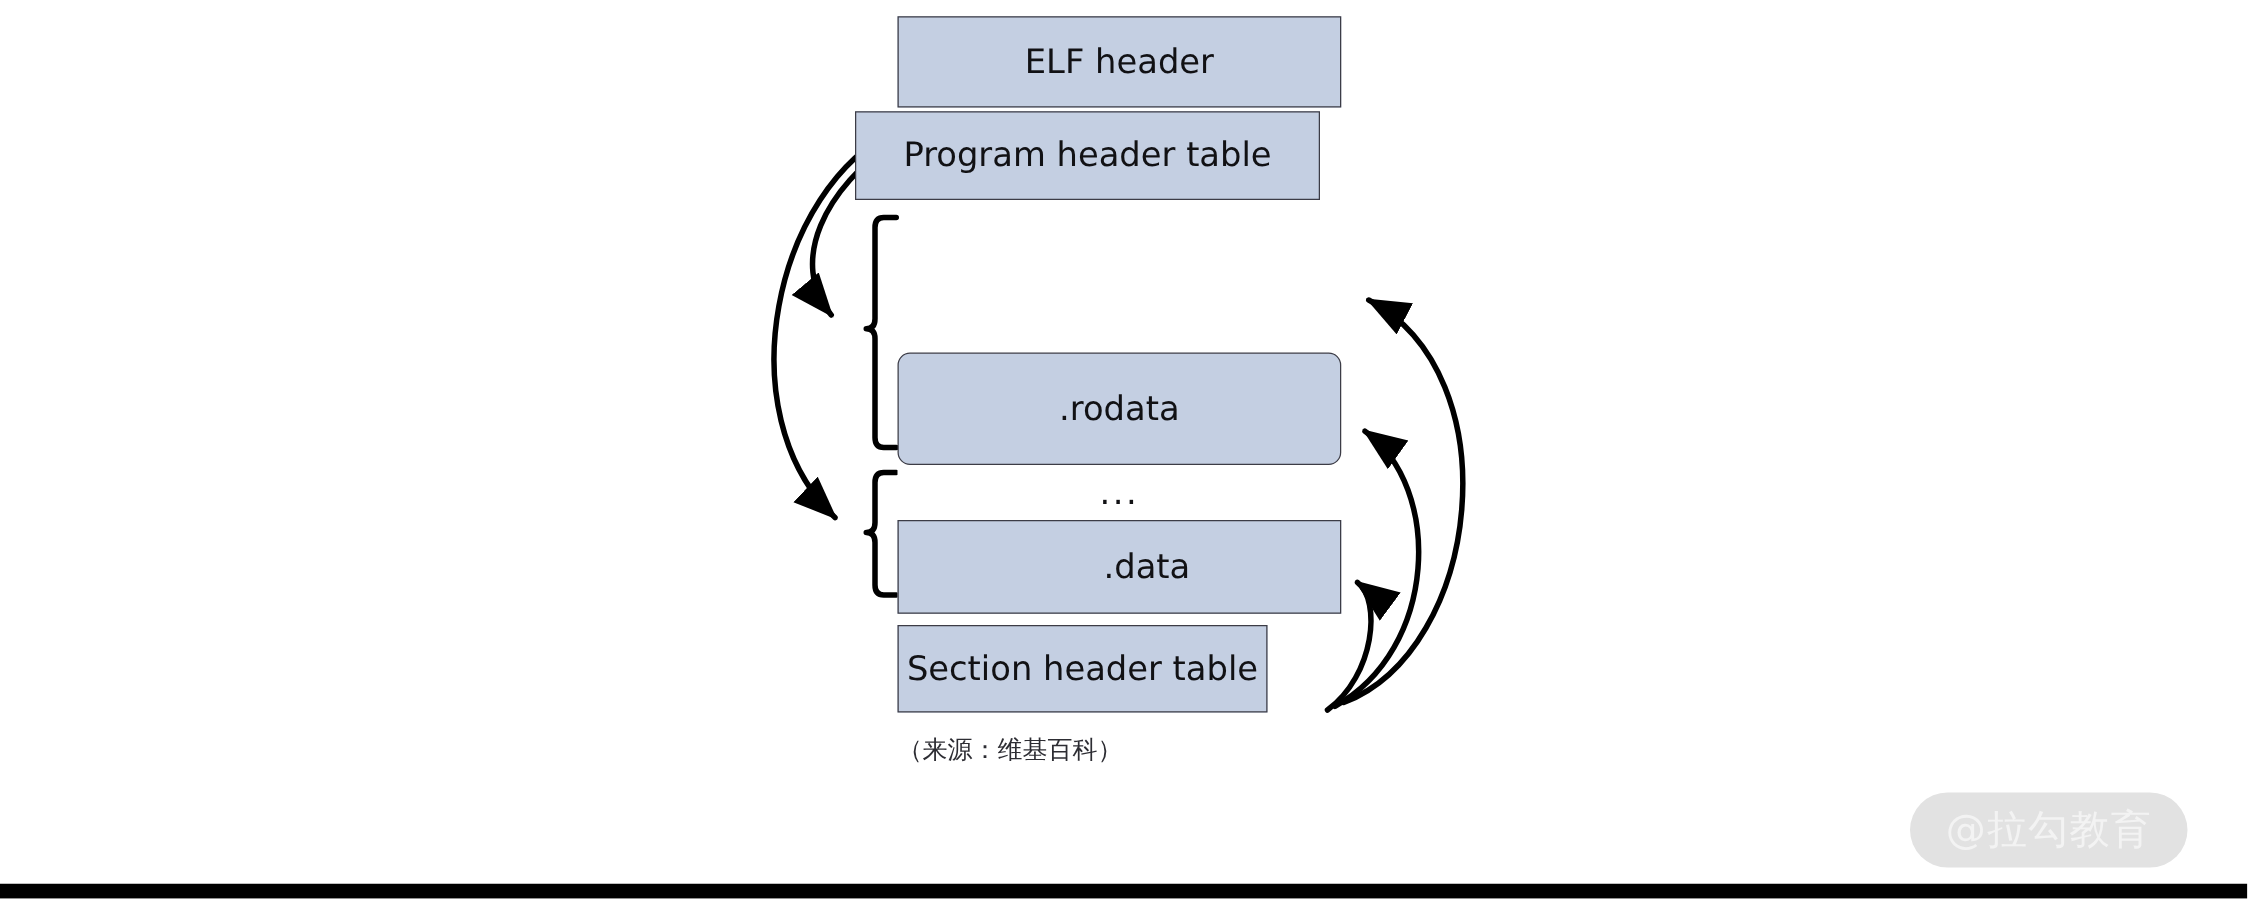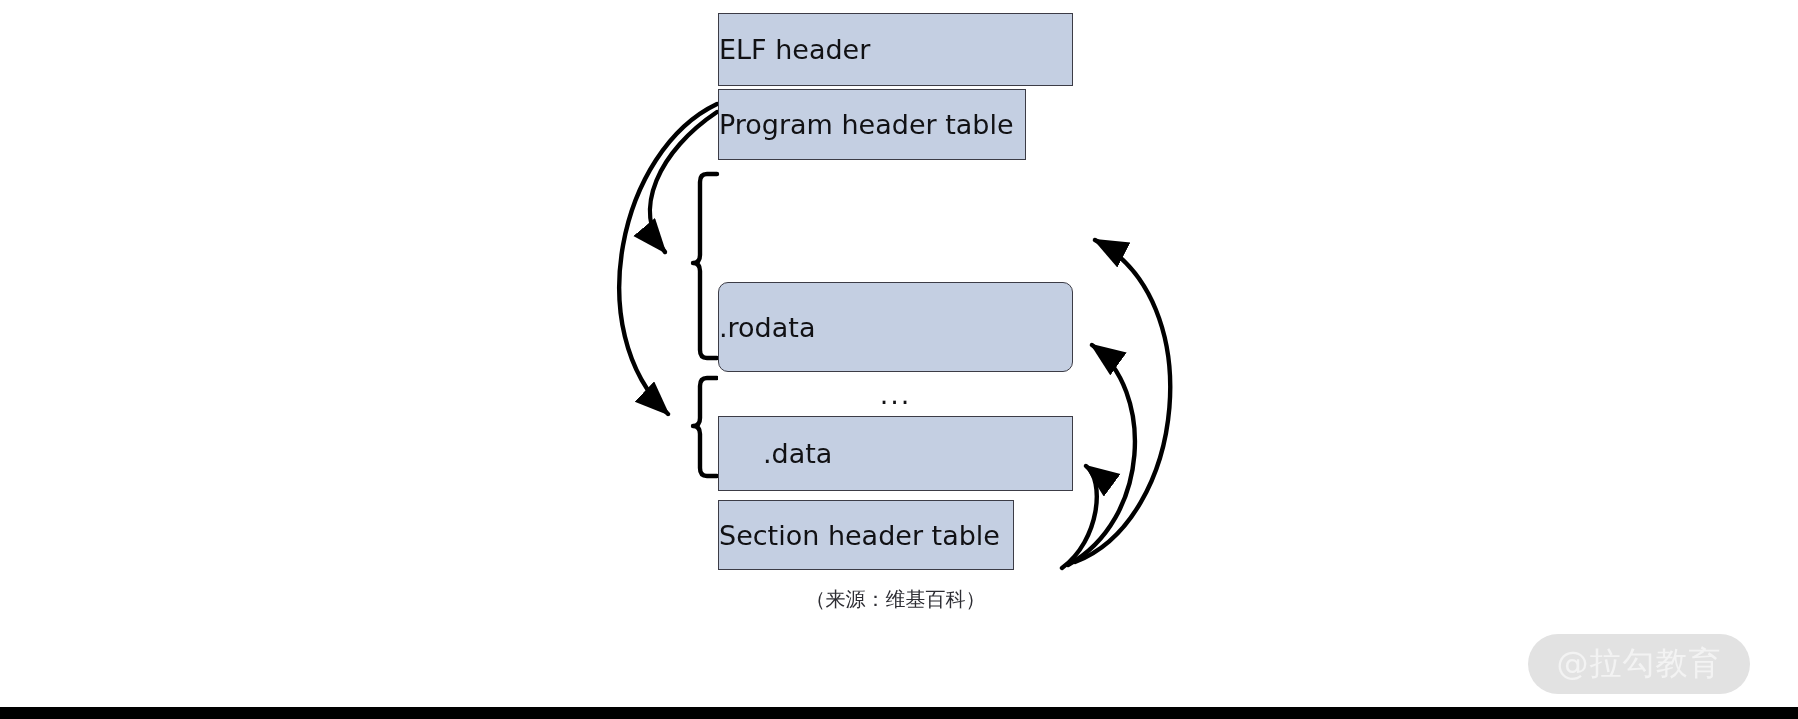--- a/index.html
+++ b/index.html
@@ -26,21 +26,21 @@
     height: 719px;
     display: block;
   }
   .seg-box {
     position: absolute;
     box-sizing: border-box;
     border: 1.4px solid #3c3c46;
     background: #c4cfe2;
     display: flex;
     align-items: center;
-    justify-content: flex-start;
+    justify-content: center;
   }
   .seg-label {
     font-size: 27px;
     color: #111114;
     font-family: "DejaVu Sans", "Liberation Sans", sans-serif;
     line-height: 1;
     white-space: nowrap;
   }
   .ellipsis-row {
     position: absolute;
@@ -54,21 +54,20 @@
     font-size: 27px;
     color: #111114;
     letter-spacing: 2px;
     line-height: 1;
   }
   #caption {
     position: absolute;
     left: 718px;
     top: 586px;
     width: 355px;
-    text-align: center;
     font-size: 20px;
     color: #2d2d33;
     font-family: "DejaVu Sans", "Liberation Sans", sans-serif;
     white-space: nowrap;
   }
   #watermark {
     position: absolute;
     left: 1528px;
     top: 634px;
     width: 222px;
@@ -121,21 +120,21 @@
 
     <path d="M 1068,565 C 1150,520 1155,390 1092,345" fill="none" stroke="#000000" stroke-width="4.4" stroke-linecap="round" marker-end="url(#arrowhead)"></path>
 
     <path d="M 1062,568 C 1100,540 1105,480 1086,466" fill="none" stroke="#000000" stroke-width="4.4" stroke-linecap="round" marker-end="url(#arrowhead)"></path>
   </svg>
 
   <div class="seg-box" style="left:718px; top:13px; width:355px; height:73px;">
     <span class="seg-label">ELF header</span>
   </div>
 
-  <div class="seg-box" style="left:718px; top:89px; width:308px; height:71px;">
+  <div class="seg-box" style="left:684px; top:89px; width:372px; height:71px;">
     <span class="seg-label">Program header table</span>
   </div>
 
 
   <div class="seg-box" style="left:718px; top:282px; width:355px; height:90px;border-radius:10px;">
     <span class="seg-label">.rodata</span>
   </div>
 
   <div class="ellipsis-row" style="left:718px; top:373px; width:355px; height:42px;">
     <span class="ellipsis-label">...</span>

